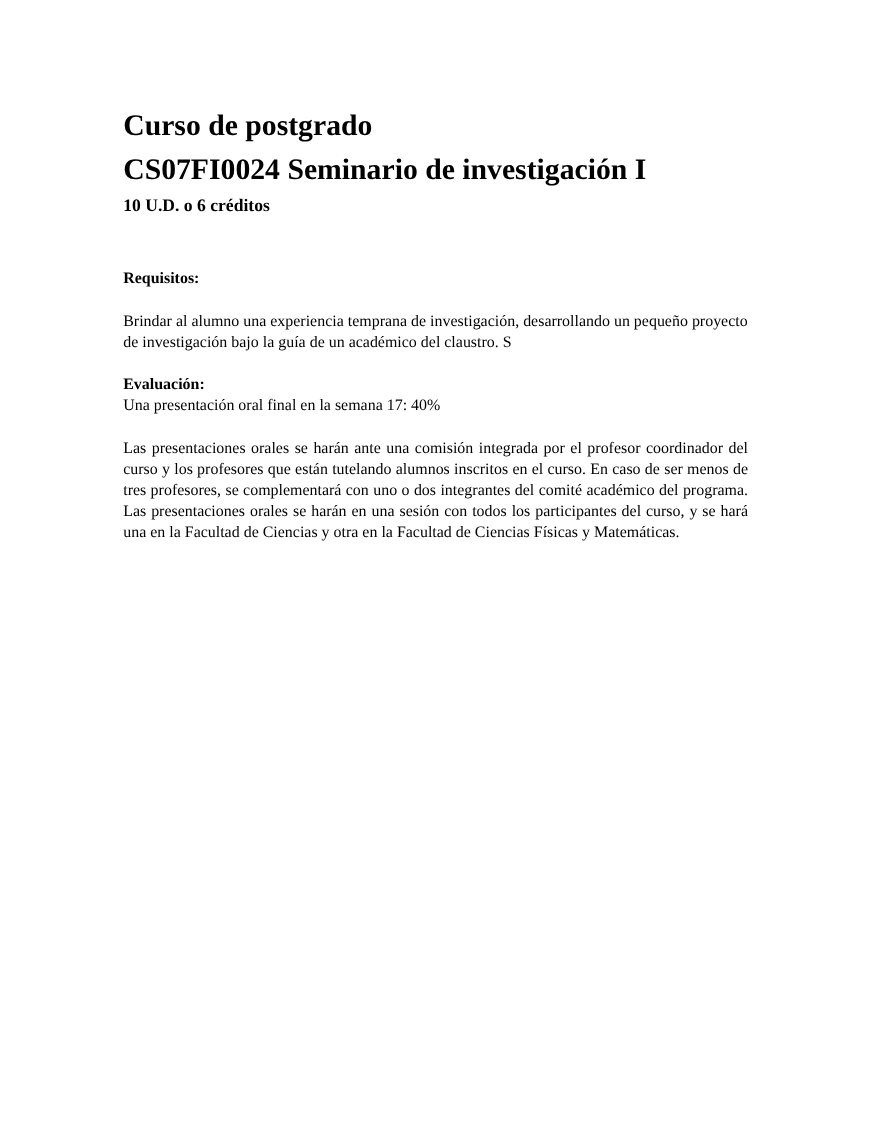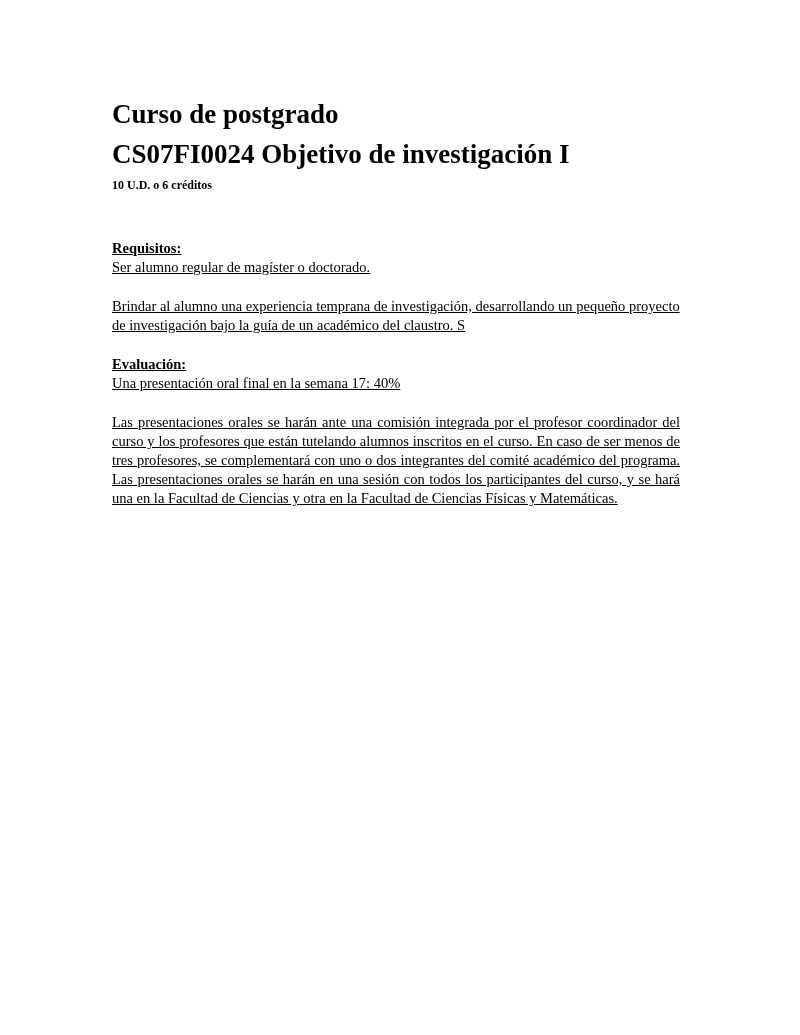--- a/index.html
+++ b/index.html
@@ -17,61 +17,59 @@
     color: #000000;
     overflow: hidden;
   }
   .title {
     font-size: 27px;
     font-weight: bold;
     line-height: 1.25;
     margin: 0 0 6px 0;
   }
   .subtitle {
-    font-size: 12px;
+    font-size: 16px;
     font-weight: bold;
     margin: 2px 0 0 0;
     line-height: 1.3;
   }
   .body-content {
     margin-top: 46px;
     font-size: 14.5px;
     line-height: 19px;
   }
   .block {
     margin: 0 0 20px 0;
-    text-decoration: underline;
   }
   .heading {
     font-weight: bold;
     margin: 0;
   }
   p.line {
     margin: 0;
   }
   p.justify {
     text-align: justify;
   }
 </style>
 </head>
 <body>
 
 <div class="page">
 
   <div class="title">Curso de postgrado</div>
 
-  <div class="title">CS07FI0024 Objetivo de investigación I</div>
+  <div class="title">CS07FI0024 Seminario de investigación I</div>
 
   <div class="subtitle">10 U.D. o 6 créditos</div>
 
   <div class="body-content">
 
     <section class="block">
       <div class="heading">Requisitos:</div>
-      <p class="line">Ser alumno regular de magíster o doctorado.</p>
     </section>
 
     <section class="block">
       <p class="line">Brindar al alumno una experiencia temprana de investigación, desarrollando un pequeño proyecto de investigación bajo la guía de un académico del claustro. S</p>
     </section>
 
     <section class="block">
       <div class="heading">Evaluación:</div>
       <p class="line">Una presentación oral final en la semana 17: 40%</p>
     </section>

